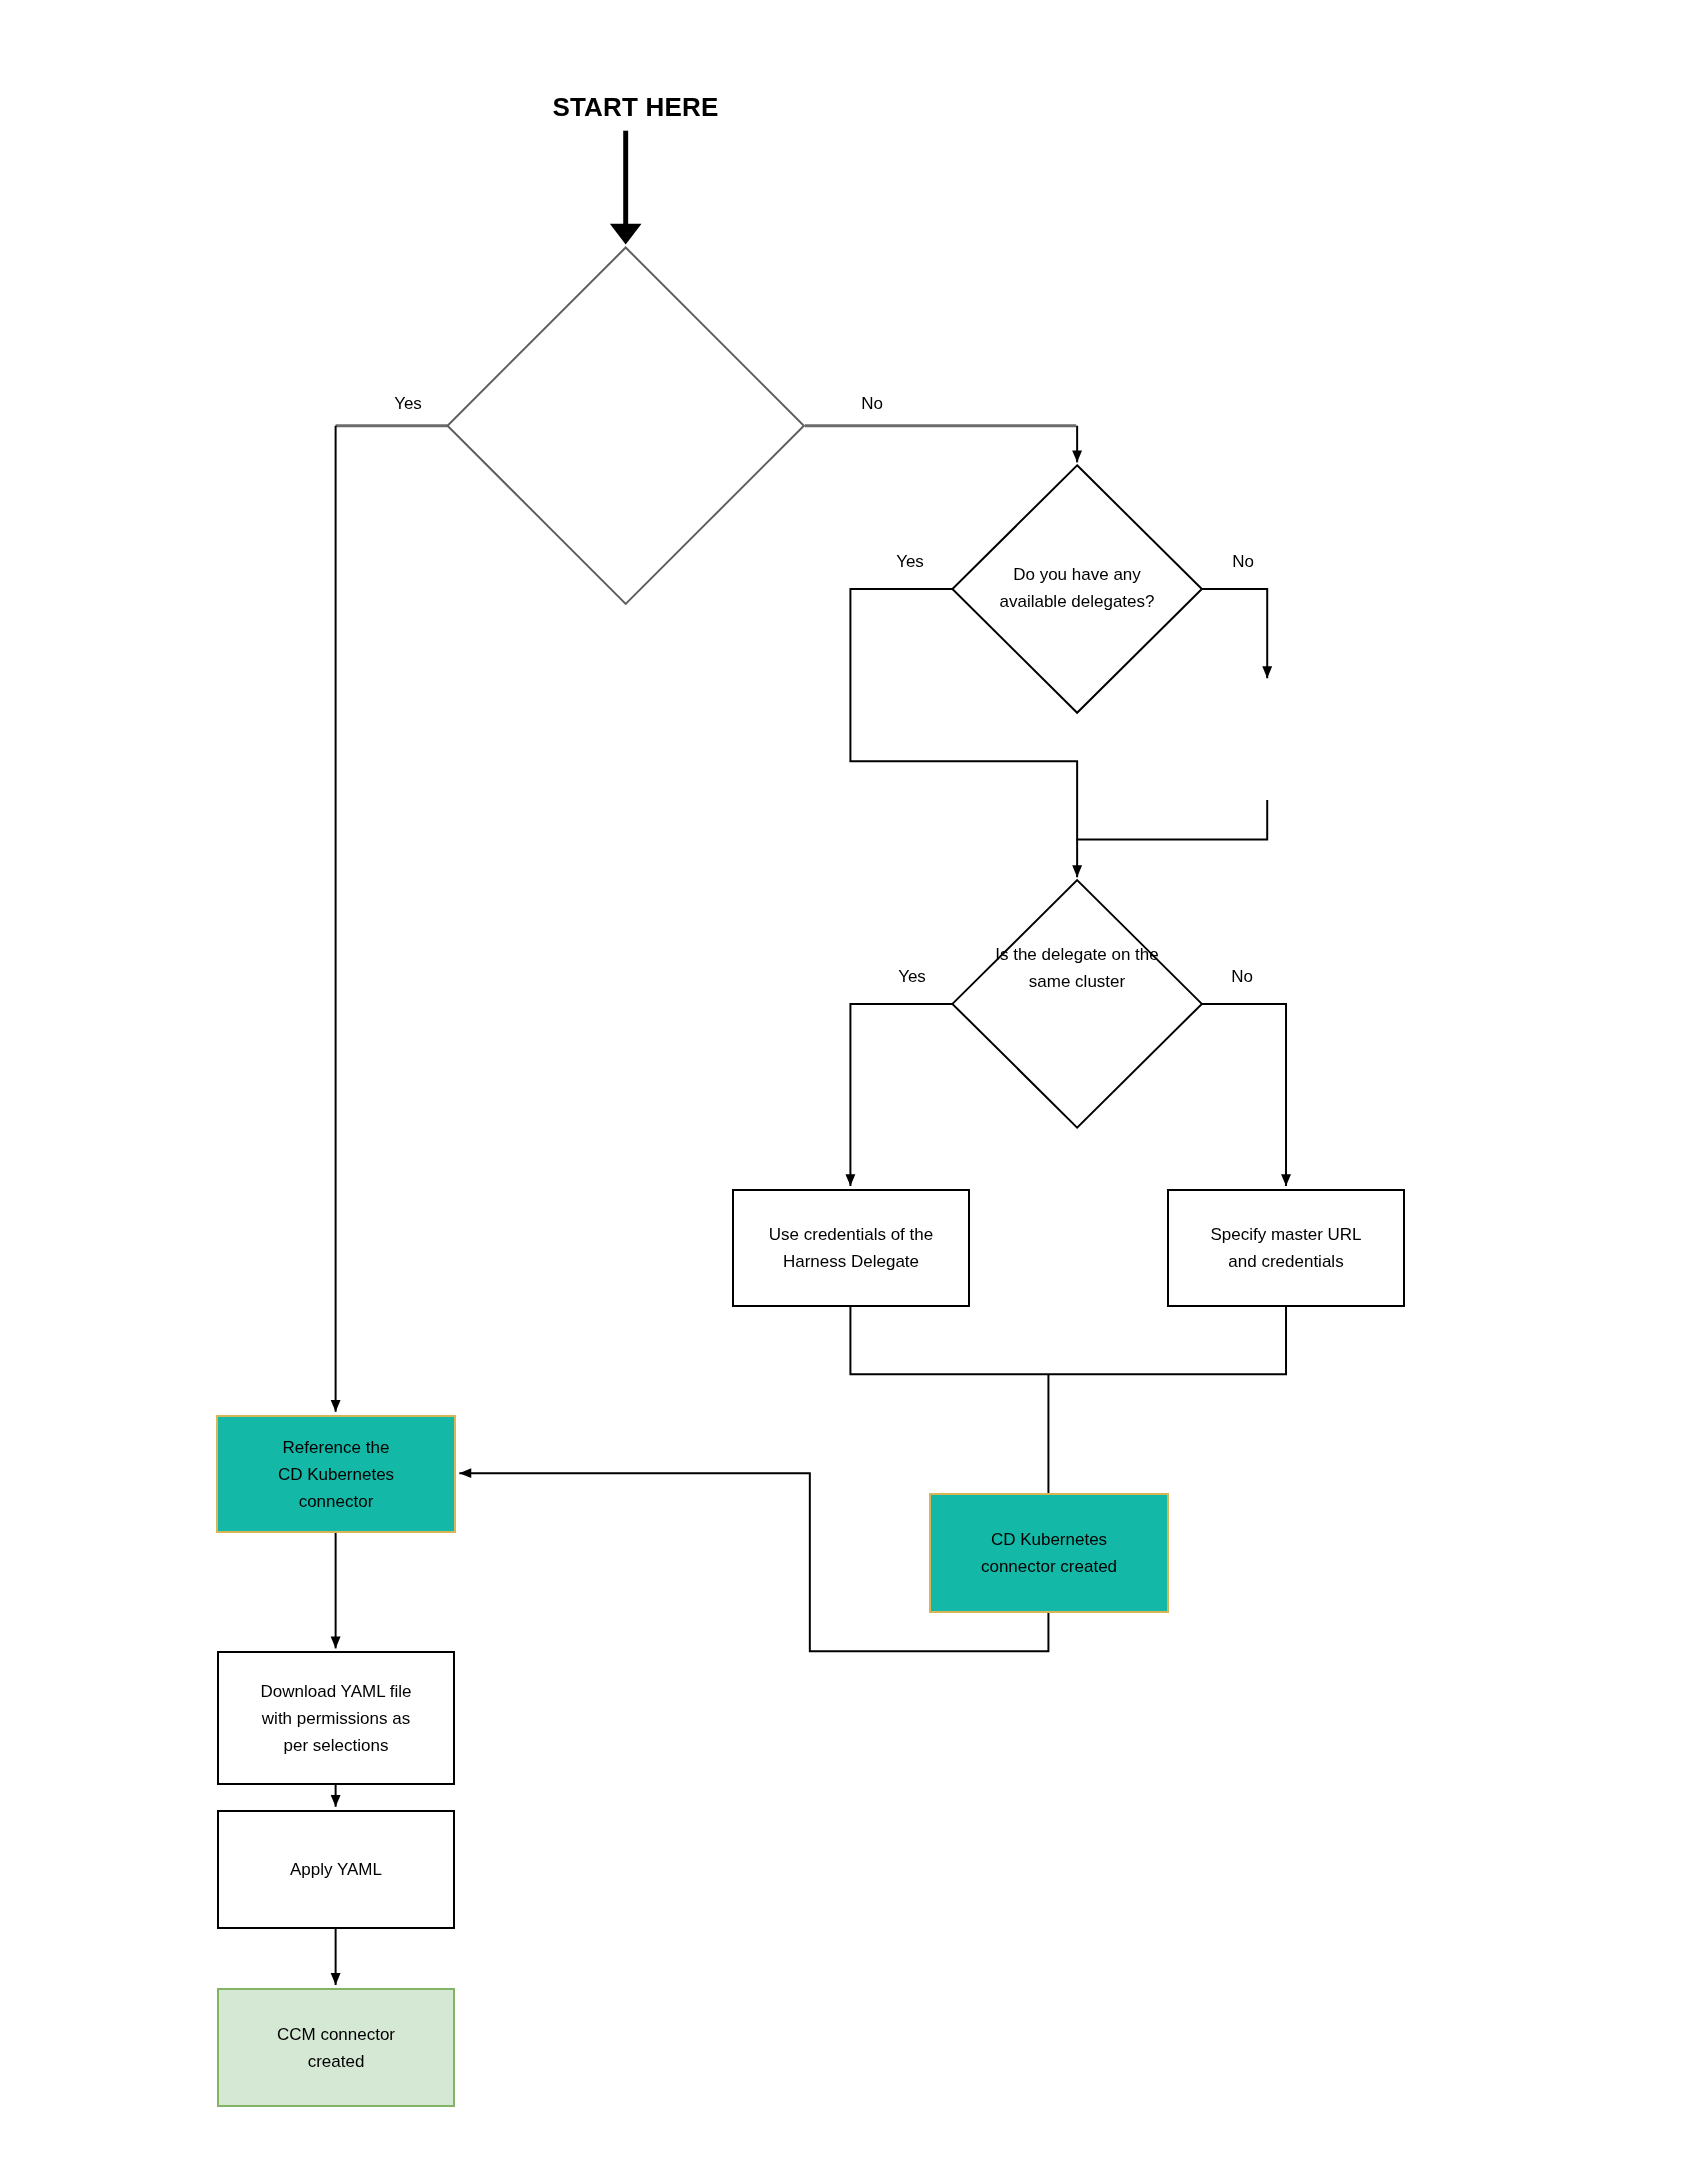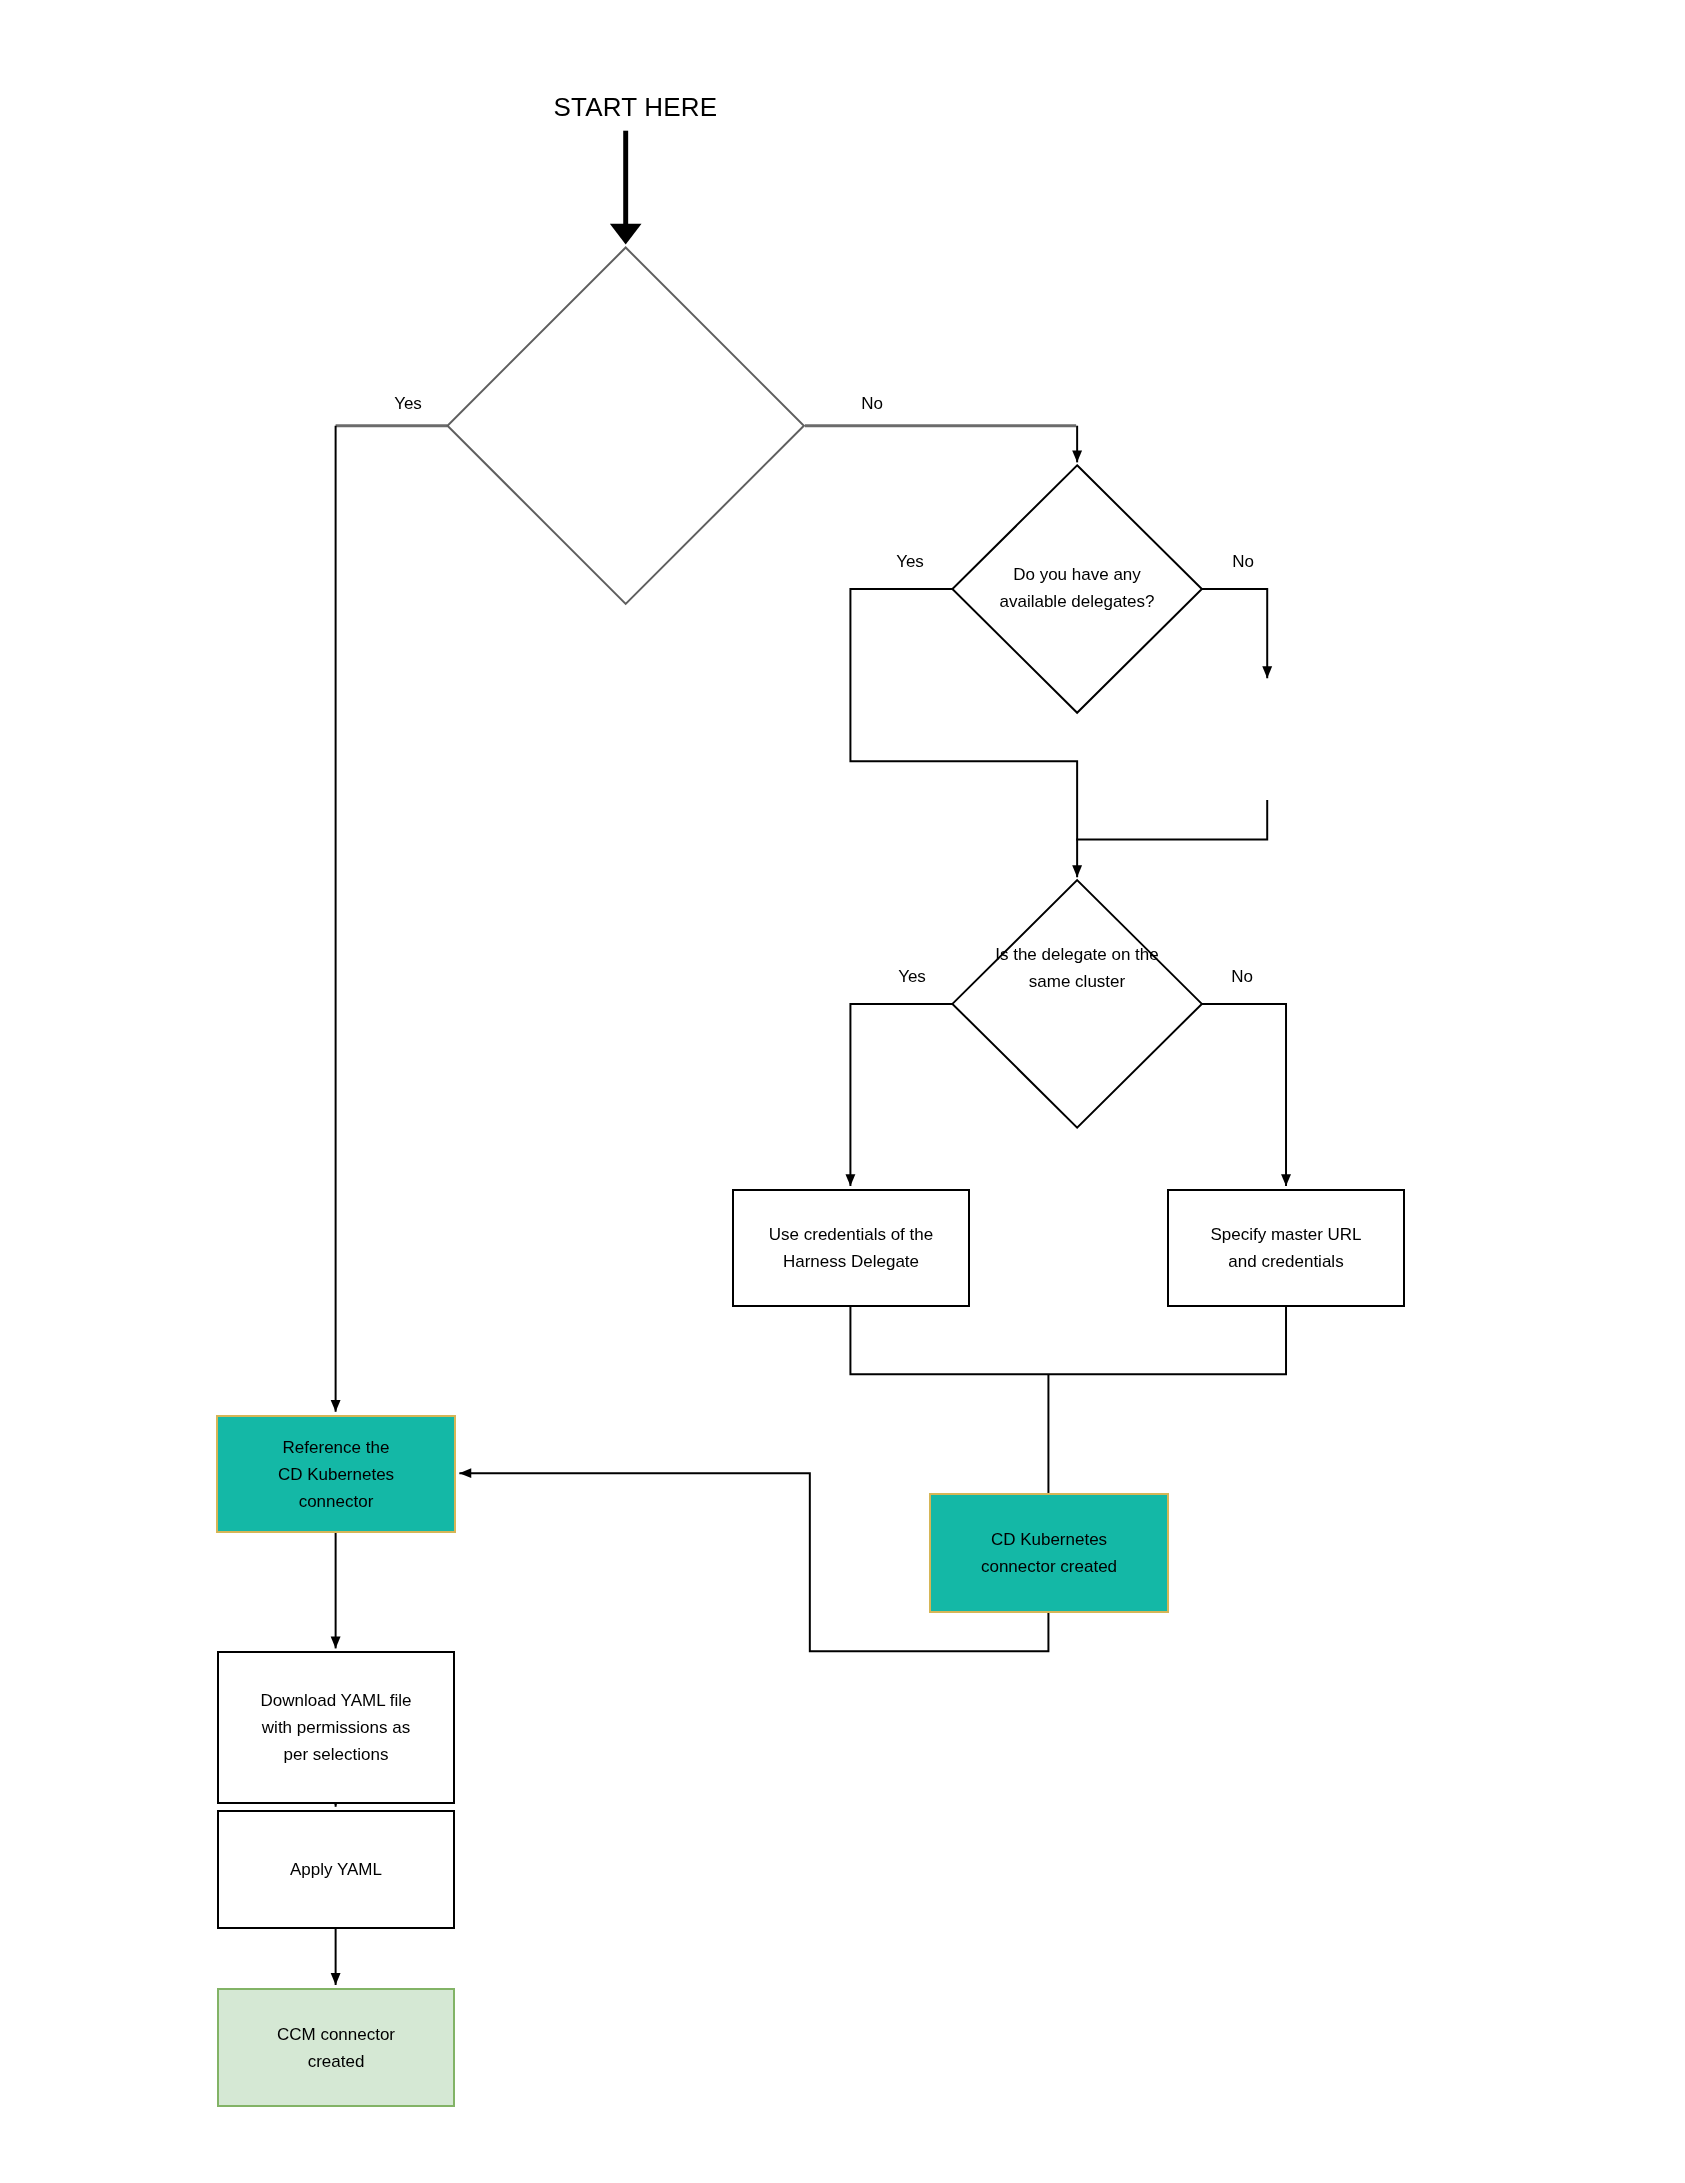--- a/index.html
+++ b/index.html
@@ -7,21 +7,21 @@
     position:relative;
     width:1685px;height:2184px;
     background:#ffffff;
     font-family:"Liberation Sans", sans-serif;
     color:#000;
     overflow:hidden;
   }
   .wires{position:absolute;left:0;top:0;width:1685px;height:2184px;}
   .flow-title{
     position:absolute;left:477px;top:92px;width:317px;height:32px;
-    text-align:center;font-size:26px;font-weight:normal;letter-spacing:0.2px;
+    text-align:center;font-size:26px;font-weight:bold;letter-spacing:0.2px;
   }
   .box{
     position:absolute;box-sizing:border-box;
     border:2px solid #000;background:#fff;
     display:flex;align-items:center;justify-content:center;
     text-align:center;white-space:pre-line;
     font-size:17px;line-height:27px;
   }
   .box.yellow{background:#14b8a6;border-color:#D6B656;}
   .box.green{background:#D5E8D4;border-color:#82B366;}
@@ -94,21 +94,21 @@
   <div class="box" style="left:732px;top:1189px;width:238px;height:118px;">Use credentials of the
 Harness Delegate</div>
 
   <div class="box yellow" style="left:929px;top:1493px;width:240px;height:120px;">CD Kubernetes
 connector created</div>
 
   <div class="box yellow" style="left:216px;top:1415px;width:240px;height:118px;">Reference the
 CD Kubernetes
 connector</div>
 
-  <div class="box" style="left:217px;top:1651px;width:238px;height:153px;">Download YAML file
+  <div class="box" style="left:217px;top:1651px;width:238px;height:134px;">Download YAML file
 with permissions as
 per selections</div>
 
   <div class="box green" style="left:217px;top:1988px;width:238px;height:119px;">CCM connector
 created</div>
 
   <div class="box" style="left:217px;top:1810px;width:238px;height:119px;">Apply YAML</div>
 
   <div class="elabel" style="left:408px;top:404px;">Yes</div>
   <div class="elabel" style="left:872px;top:404px;">No</div>

